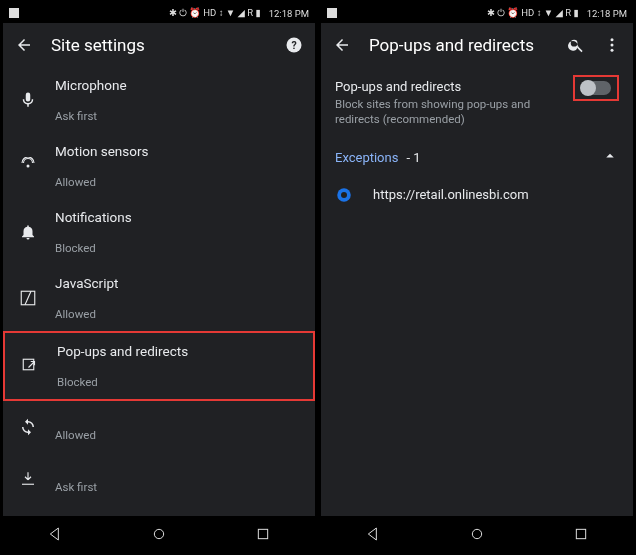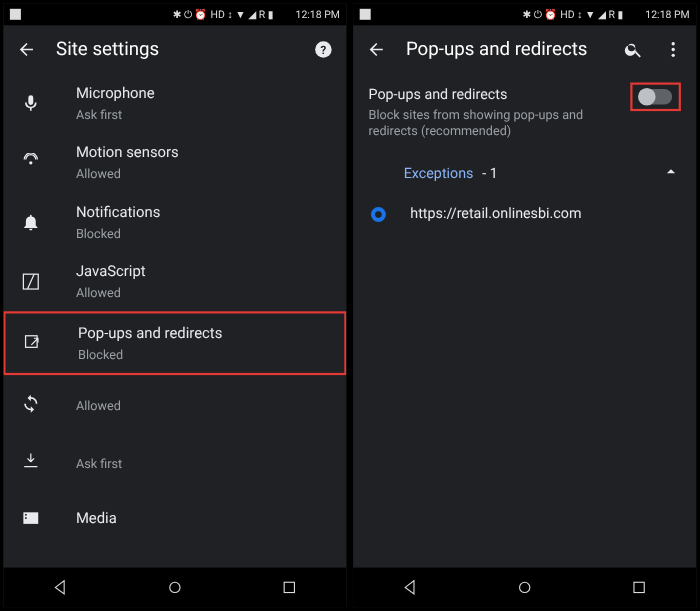--- a/index.html
+++ b/index.html
@@ -26,21 +26,21 @@
     height: 20px;
     background: #000;
     display: flex;
     justify-content: space-between;
     align-items: center;
     padding: 0 6px;
     font-size: 10px;
     color: #ddd;
   }
   .status-left { display:flex; gap:4px; align-items:center;}
-  .status-right { display:flex; gap:20px; align-items:center; font-size:10px;}
+  .status-right { display:flex; gap:8px; align-items:center; font-size:10px;}
   .status-right span { font-size: 9.5px; }
   .app-bar {
     height: 44px;
     display: flex;
     align-items: center;
     padding: 0 12px;
     gap: 18px;
     justify-content: flex-end;
   }
   .app-bar .title {
@@ -49,27 +49,27 @@
     font-weight: 400;
     color: #fff;
   }
   .app-bar .actions { display:flex; gap:18px; align-items:center;}
   .icon { width:18px; height:18px; fill:#e8eaed; flex-shrink:0;}
   .list { flex:1; overflow:hidden; }
   .row {
     display:flex;
     align-items:center;
     padding: 10px 14px;
-    gap: 30px;
+    gap: 16px;
     min-height: 52px;
   }
   .row .leading { width:22px; display:flex; justify-content:center; }
   .row .text { display:flex; flex-direction:column; }
   .row .primary { font-size:13.5px; color:#e8eaed; }
-  .row .secondary { font-size:11.5px; color:#9aa0a6; margin-top:4px;}
+  .row .secondary { font-size:11.5px; color:#9aa0a6; margin-top:16px;}
   .highlight-red { border:2px solid #e53935; }
   .nav-bar {
     height: 36px;
     background: #000;
     display:flex;
     justify-content:space-around;
     align-items:center;
   }
   .nav-bar svg { width:16px; height:16px; fill:#ddd; stroke:#ddd;}
   
@@ -78,21 +78,21 @@
   .setting-text .primary { font-size:13px; color:#e8eaed; }
   .setting-text .secondary { font-size:11.5px; color:#9aa0a6; margin-top:3px; line-height:1.3;}
   .toggle-wrap { border:2px solid #e53935; padding:4px 6px; margin-top:-4px;}
   .toggle {
     width:30px; height:14px; background:#5f6368; border-radius:7px; position:relative;
   }
   .toggle .knob {
     width:16px; height:16px; background:#bdc1c6; border-radius:50%;
     position:absolute; left:-1px; top:-1px;
   }
-  .section-hdr { display:flex; justify-content:space-between; align-items:center; padding:10px 14px;margin-left:32px;}
+  .section-hdr { display:flex; justify-content:space-between; align-items:center; padding:10px 14px;}
   .section-hdr .lbl { color:#8ab4f8; font-size:13px; }
   .section-hdr .cnt { color:#e8eaed; font-size:13px; margin-left:4px;}
   .exc-row { display:flex; align-items:center; padding:10px 14px; gap:20px;}
   .globe { width:18px; height:18px; }
   .exc-url { font-size:13px; color:#e8eaed; }
   .sq { width:10px; height:10px; background:#ddd; }
 </style>
 </head>
 <body>
 

